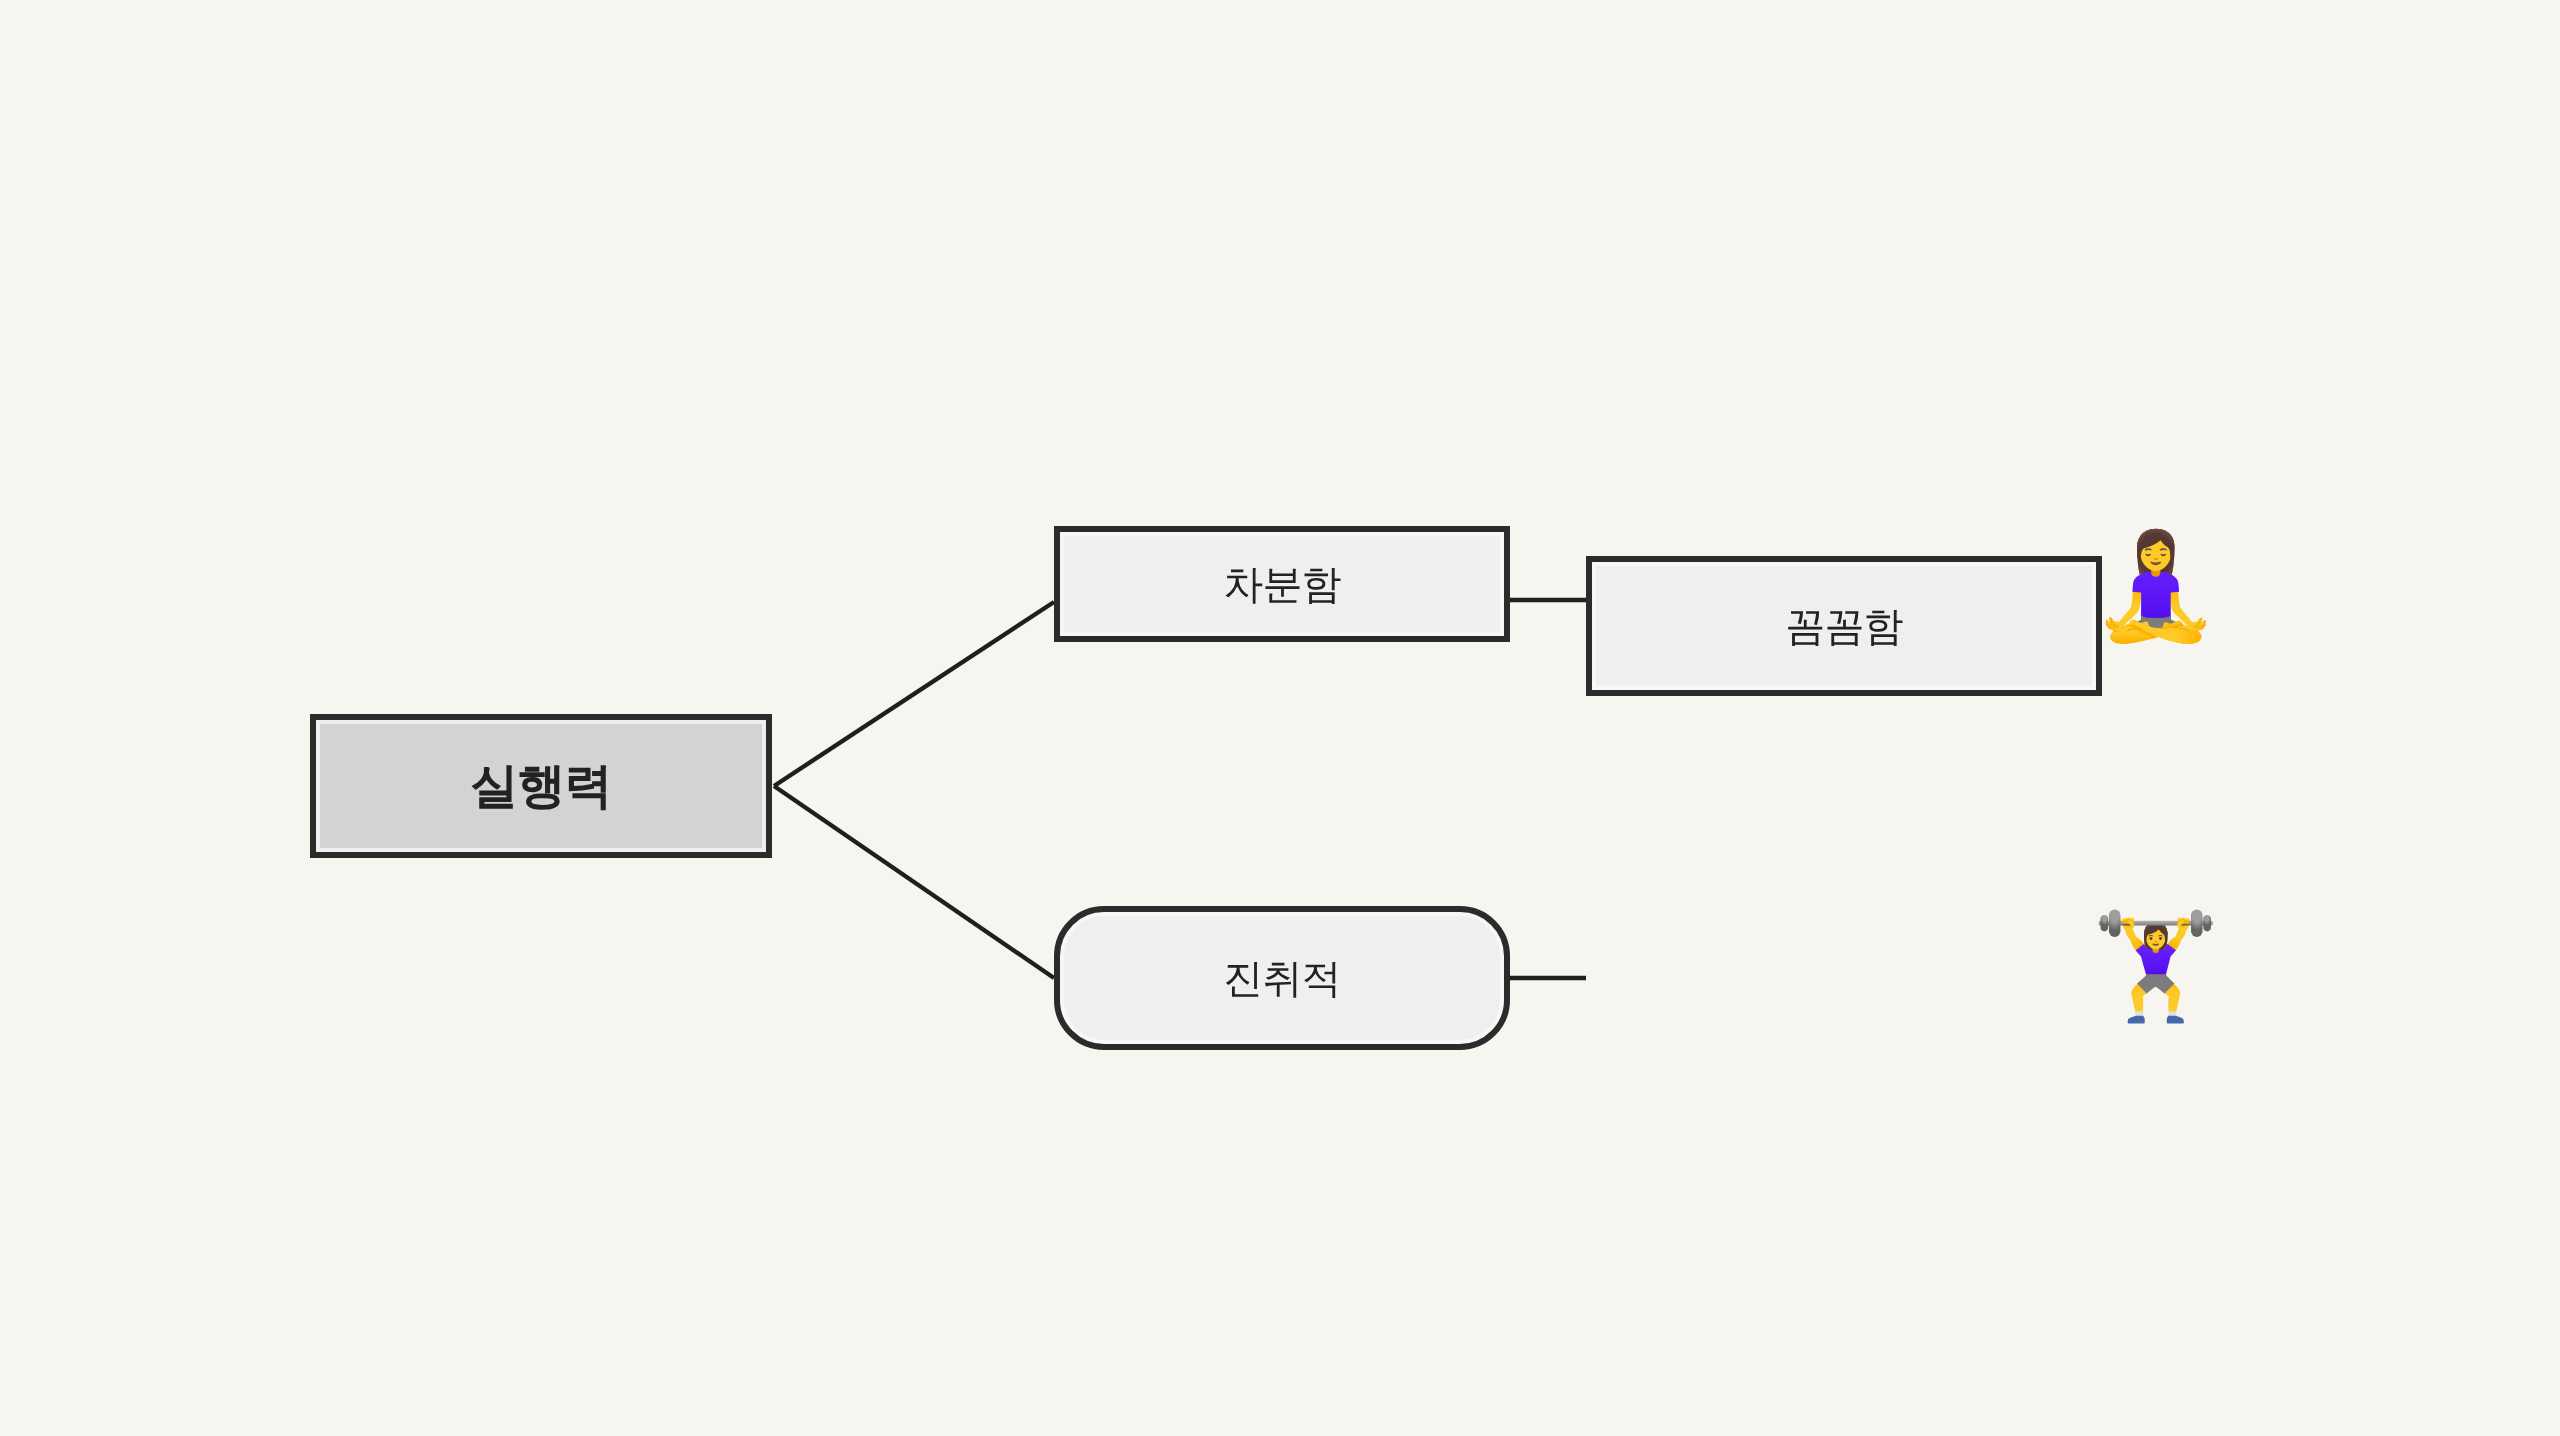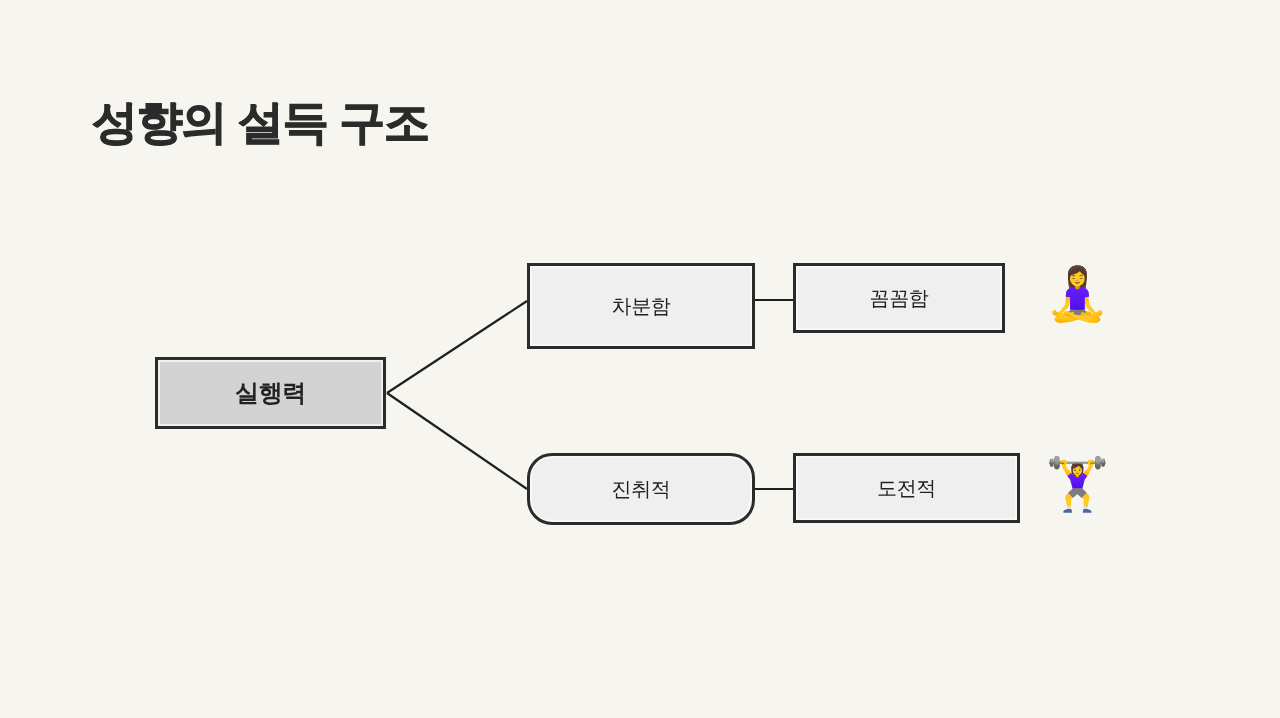--- a/index.html
+++ b/index.html
@@ -80,22 +80,22 @@
 
   .node-branch {
     background: #efefef;
     border: 3px solid #2b2b2b;
     box-shadow: inset 0 0 0 2px #f7f7f7;
     font-size: 20px;
     font-weight: 400;
     letter-spacing: -0.4px;
   }
 
-  .node-mid-top    { left: 527px; top: 263px; width: 228px; height: 86px; }
-  .node-right-top  { left: 793px; top: 263px; width: 212px; height: 70px; }
+  .node-mid-top    { left: 527px; top: 263px; width: 228px; height: 58px; }
+  .node-right-top  { left: 793px; top: 278px; width: 258px; height: 70px; }
   .node-mid-bot    { left: 527px; top: 453px; width: 228px; height: 72px; border-radius: 25px; }
   .node-right-bot  { left: 793px; top: 453px; width: 227px; height: 70px; }
 
   
   .emoji-badge {
     position: absolute;
     font-size: 52px;
     line-height: 1;
     width: 64px;
     height: 64px;
@@ -105,39 +105,37 @@
     font-family: "DejaVu Sans", sans-serif;
   }
   .emoji-top { left: 1046px; top: 262px; }
   .emoji-bot { left: 1046px; top: 452px; }
 </style>
 </head>
 <body>
 
 <div id="slide">
 
-  <div id="page-title">성향의 설득 구조</div>
 
   <div id="diagram">
 
     <svg id="connector-layer" width="1280" height="718" viewBox="0 0 1280 718">
       <line x1="387" y1="393" x2="527" y2="301" stroke="#1f1f1f" stroke-width="2.2"></line>
       <line x1="387" y1="393" x2="527" y2="489" stroke="#1f1f1f" stroke-width="2.2"></line>
       <line x1="755" y1="300" x2="793" y2="300" stroke="#1f1f1f" stroke-width="2.2"></line>
       <line x1="755" y1="489" x2="793" y2="489" stroke="#1f1f1f" stroke-width="2.2"></line>
     </svg>
 
     <div class="node node-root">실행력</div>
 
     <div class="node node-branch node-mid-top">차분함</div>
 
     <div class="node node-branch node-right-top">꼼꼼함</div>
 
     <div class="node node-branch node-mid-bot">진취적</div>
 
-    <div class="node node-branch node-right-bot">도전적</div>
 
     <div class="emoji-badge emoji-top">🧘‍♀️</div>
 
     <div class="emoji-badge emoji-bot">🏋️‍♀️</div>
 
   </div>
 </div>
 
 </body></html>

